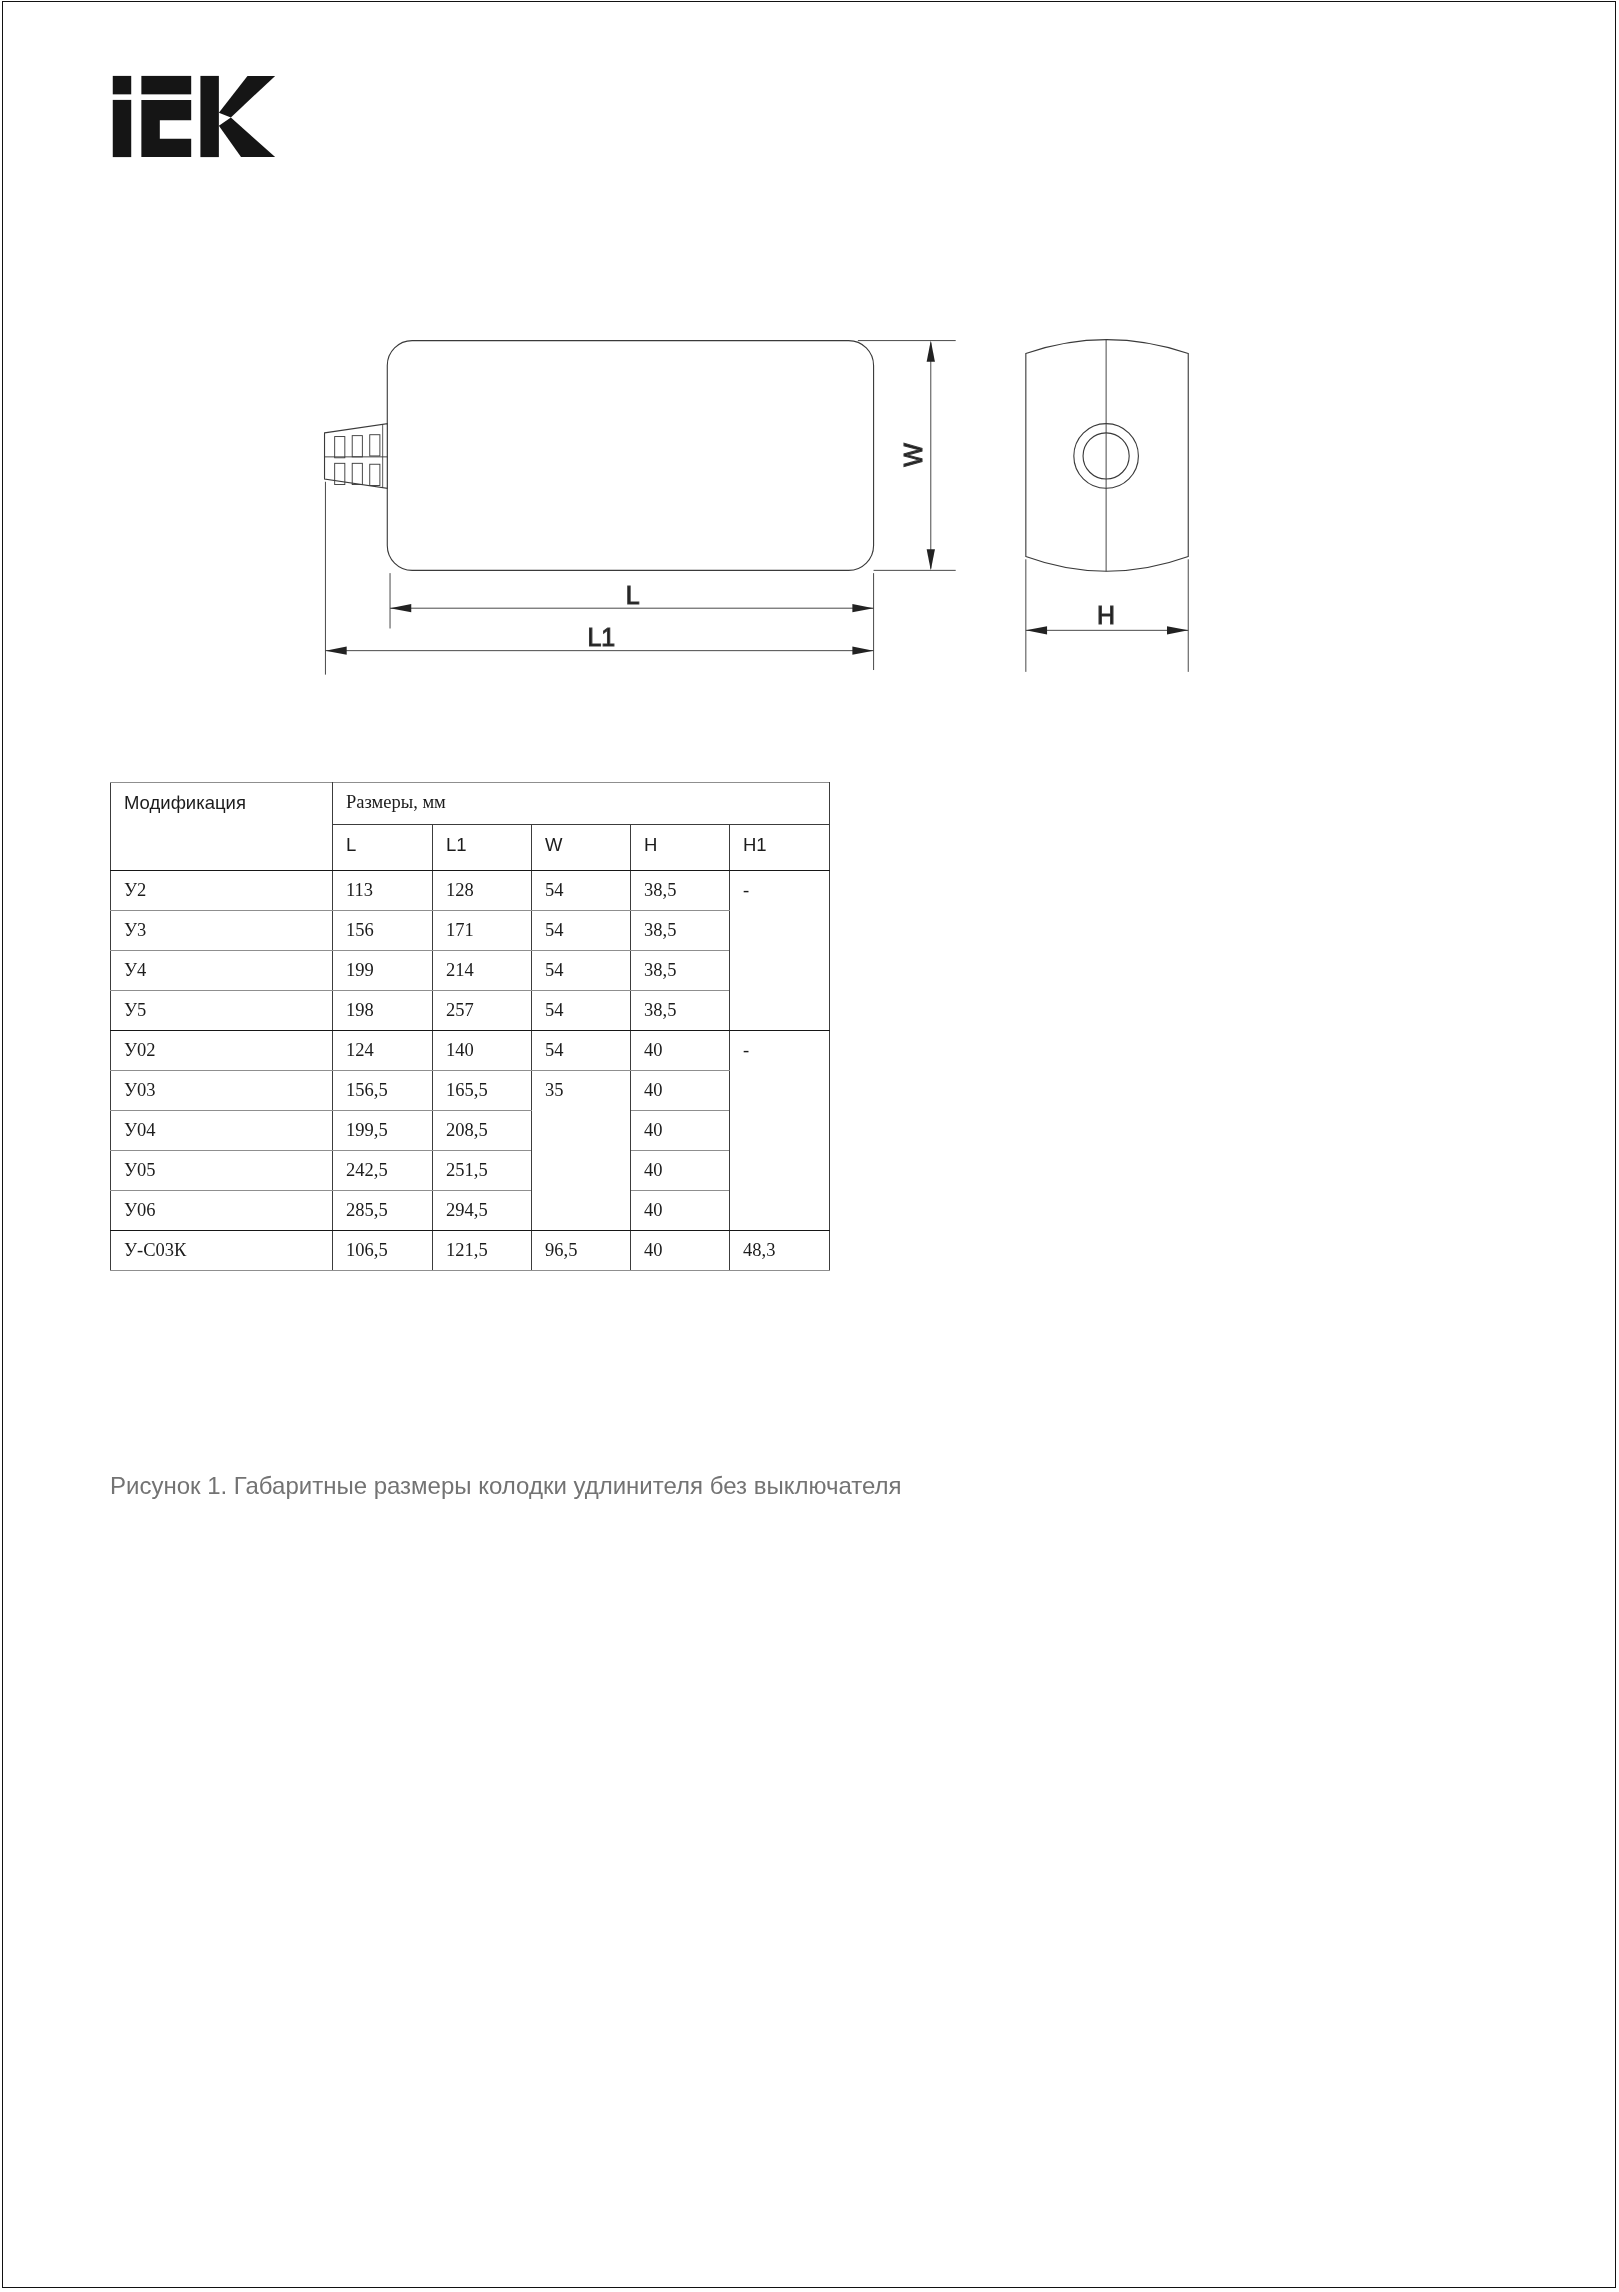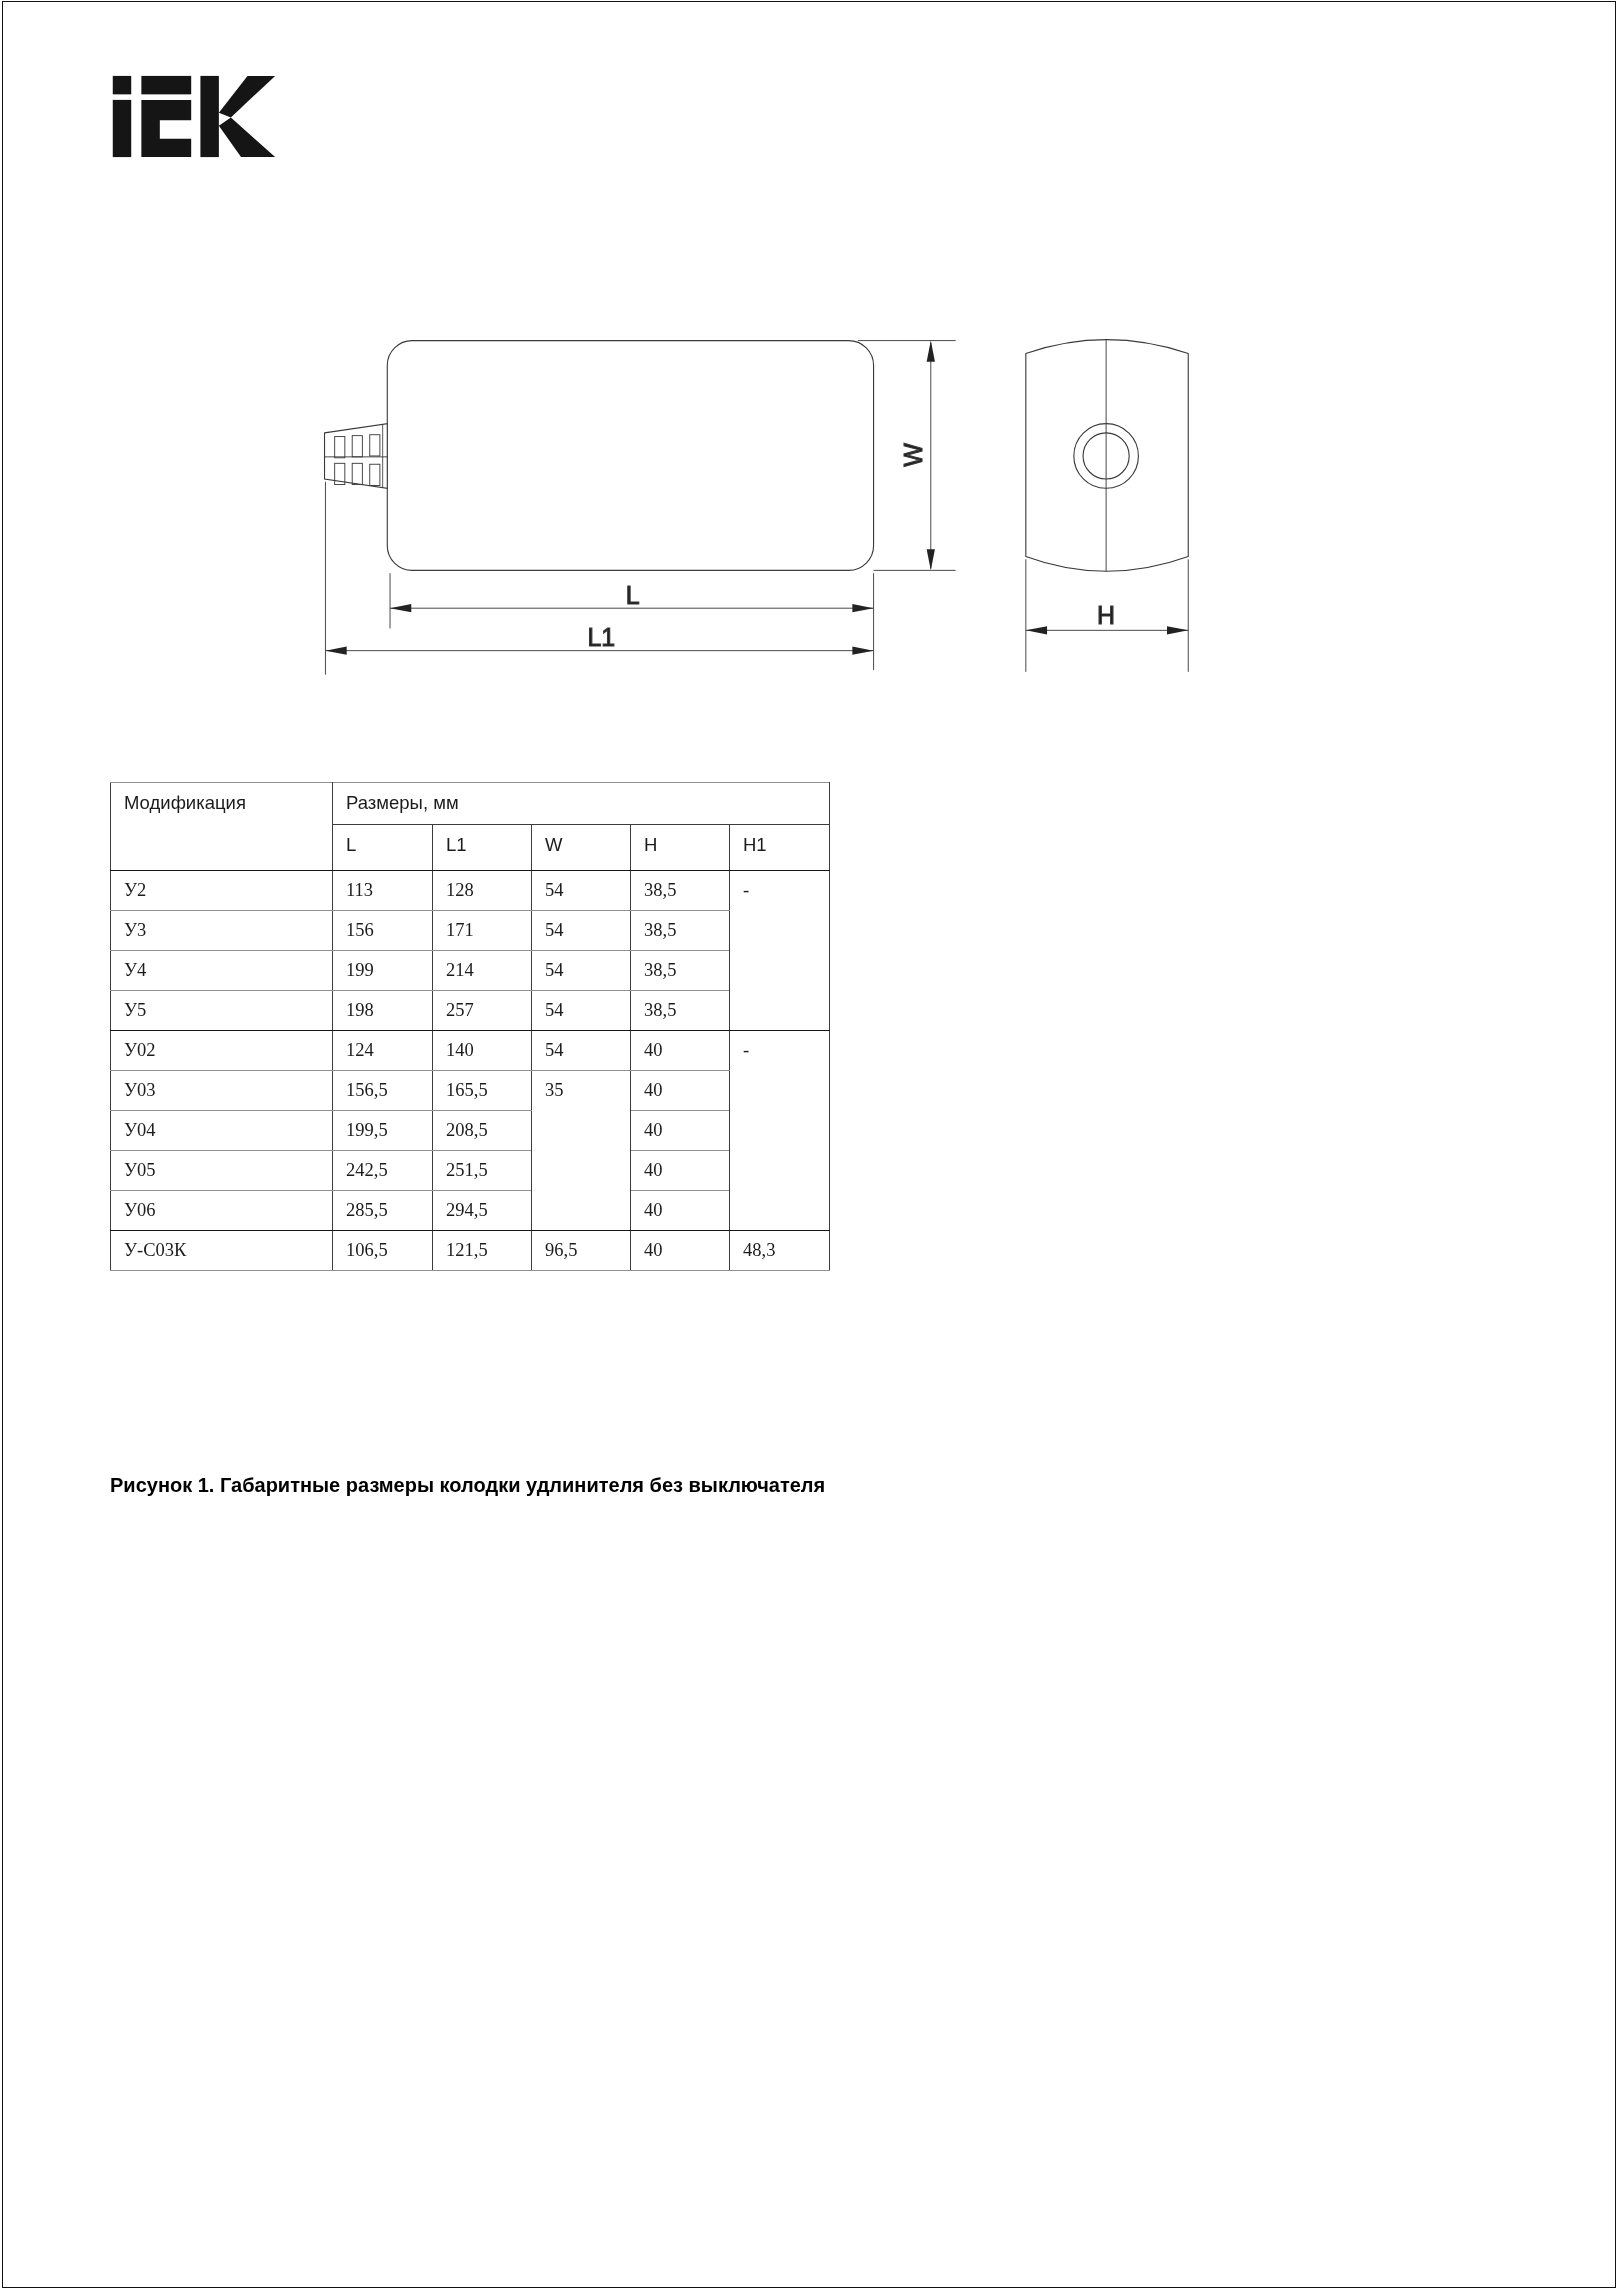--- a/index.html
+++ b/index.html
@@ -55,28 +55,27 @@
     padding: 0 3.7px 0 13px;
     vertical-align: middle;
     overflow: hidden;
     white-space: nowrap;
   }
   .dim-table tr.h1 { height: 42px; }
   .dim-table tr.h2 { height: 46px; }
   .dim-table tr.r  { height: 40px; font-family: Liberation Serif, serif; }
   .dim-table .va-top { vertical-align: top; padding-top: 9.2px; }
   .dim-table .bb2 { border-bottom: 1.8px solid #161616; }
-  .dim-table .bbd { border-bottom: 0.9px solid #3c3c3c; }
+  .dim-table .bbd { border-bottom: 0.9px solid #3c3c3c; font-family: Liberation Serif, serif; }
   .caption {
     position: absolute;
     left: 110px; top: 1470px;
-    font-size: 20px;
+    font-size: 24px;
     line-height: 31px;
-    color: #000000;
-    font-weight: bold;
+    color: #737373;
   }
 </style>
 </head>
 <body>
 
 <div class="page">
 
   <div class="page-frame"></div>
 
   <svg class="logo-svg" viewBox="0 0 181 92" aria-hidden="true">

